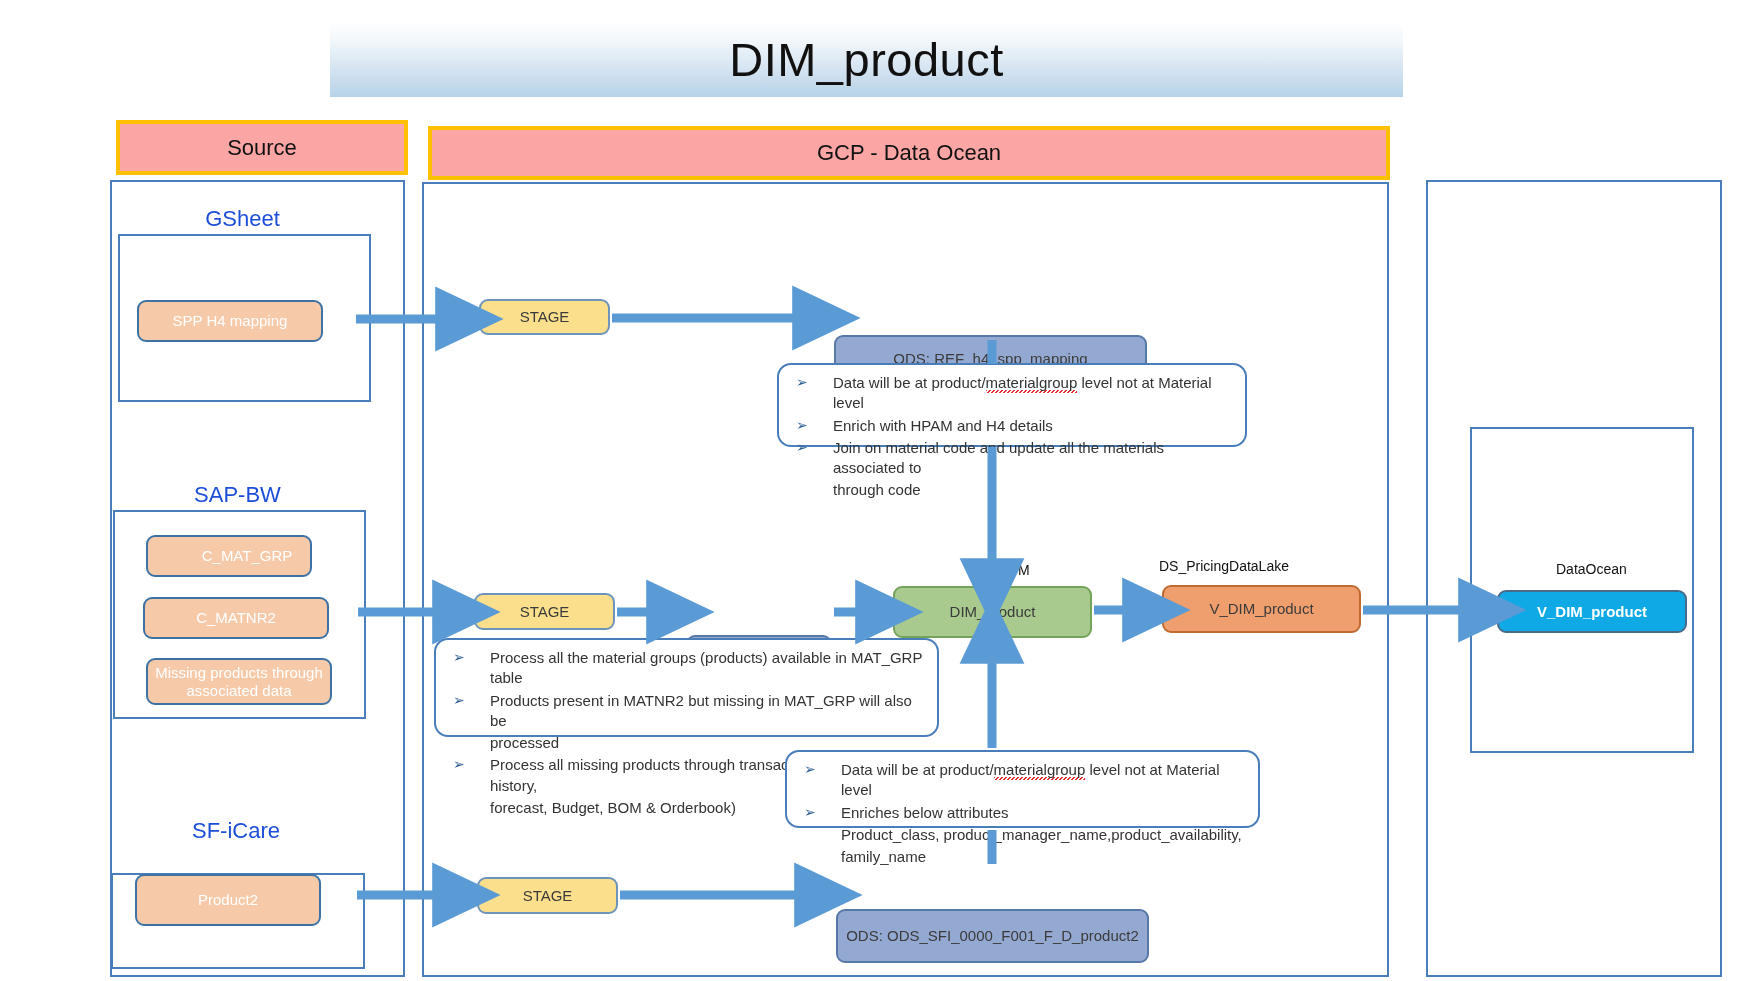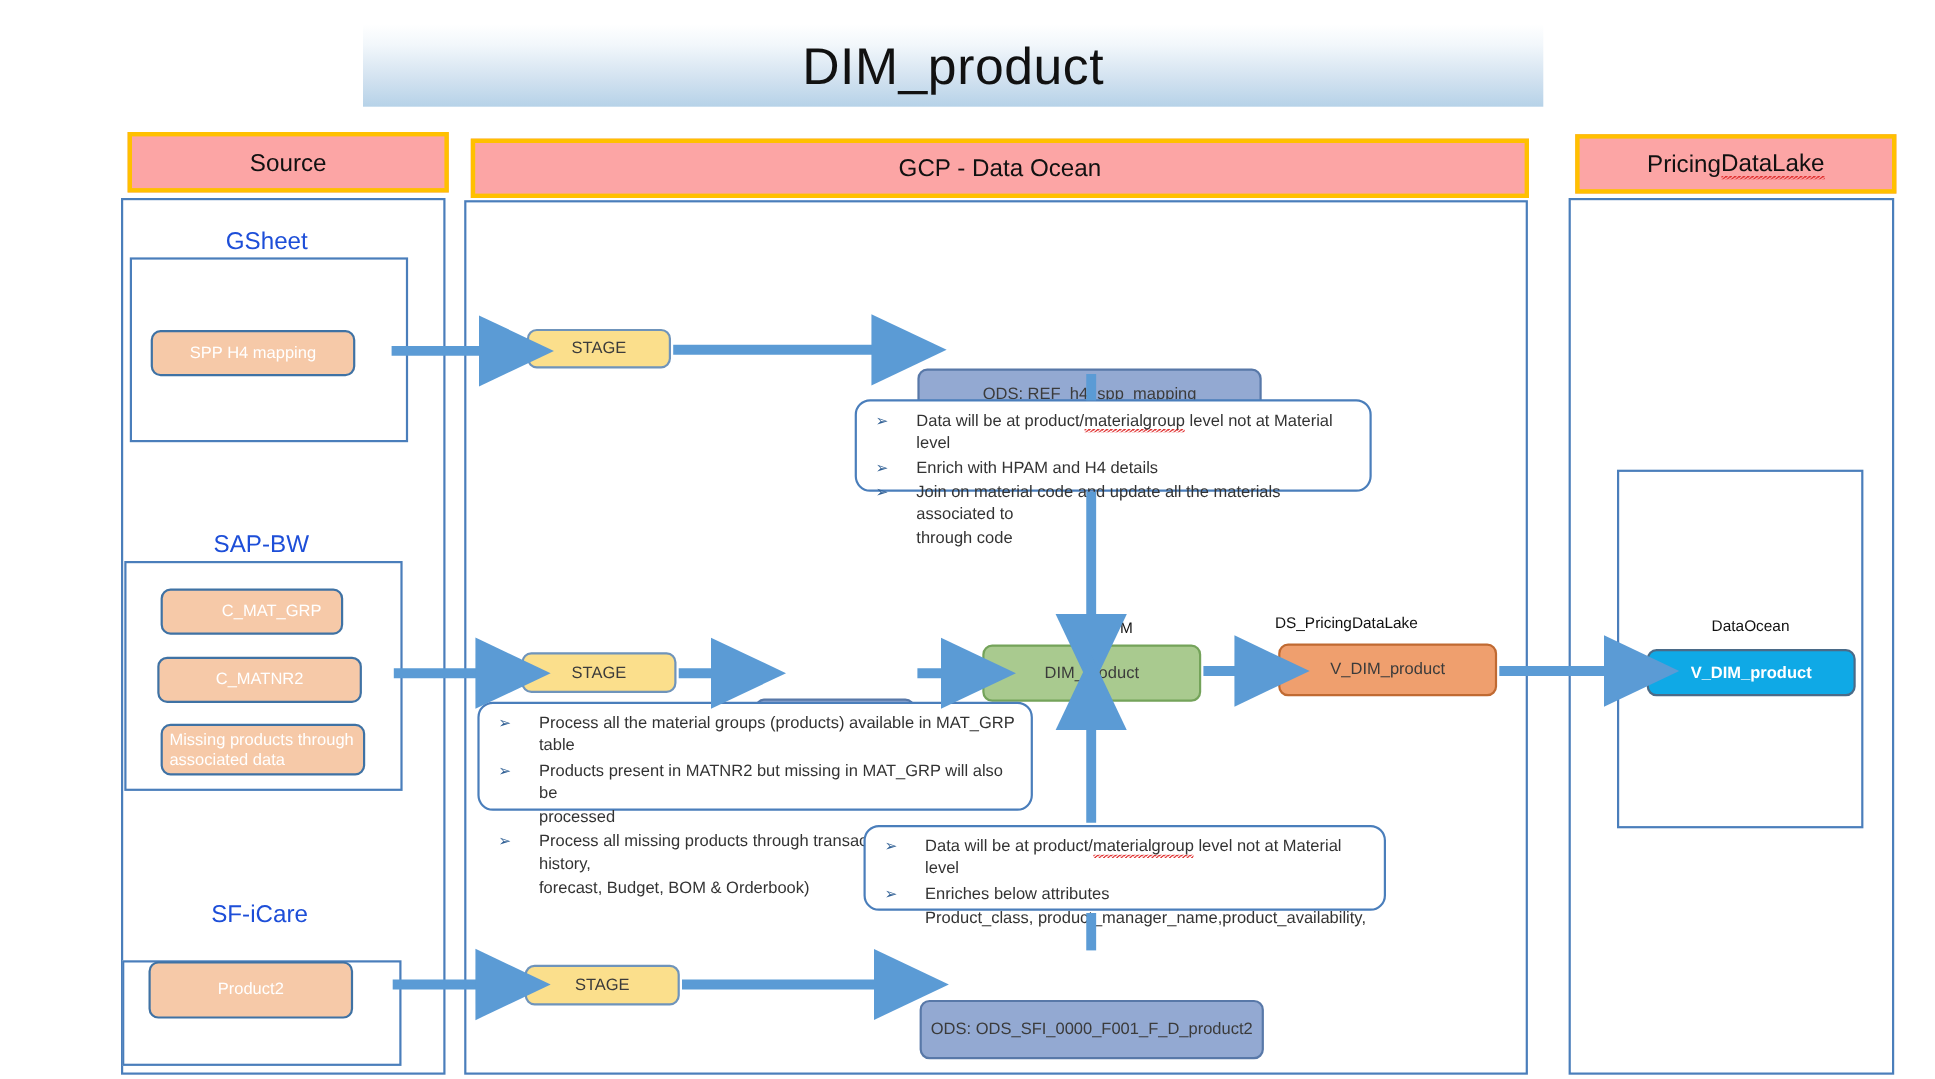--- a/index.html
+++ b/index.html
@@ -40,21 +40,21 @@
   #sg-gsheet{left:118px;top:234px;width:249px;height:164px;}
   #sgl-gsheet{left:118px;top:206px;width:249px;}
   #sg-sapbw{left:113px;top:510px;width:249px;height:205px;}
   #sgl-sapbw{left:113px;top:482px;width:249px;}
   #sg-sficare{left:111px;top:873px;width:250px;height:92px;}
   #sgl-sficare{left:111px;top:818px;width:250px;}
 
   
   .node{
     position:absolute;border-radius:9px;display:flex;align-items:center;
-    justify-content:center;text-align:left;box-sizing:border-box;line-height:1.15;
+    justify-content:center;text-align:center;box-sizing:border-box;line-height:1.15;
   }
   .node-src{background:#f6c9a8;border:2px solid #3f72a4;color:#ffffff;font-size:15px;}
   .node-stage{background:#fbdf8c;border:2px solid #6f94bb;color:#3b3b3b;font-size:15px;}
   .node-ods{background:#93a9d2;border:2px solid #5878a8;color:#3b3b3b;font-size:15px;margin-top:44px;}
   .node-dm{background:#a9ca8f;border:2px solid #74a35a;color:#3b3b3b;font-size:15px;}
   .node-dslake{background:#ef9f6e;border:2px solid #c06a32;color:#3b3b3b;font-size:15px;}
   .node-cyan{background:#0fa9e6;border:2px solid #4b6b88;color:#ffffff;font-size:15px;font-weight:bold;}
 
   
   #n-spp{left:137px;top:300px;width:186px;height:42px;}
@@ -117,24 +117,20 @@
   <div class="title-banner">
     <div class="t">DIM_product</div>
   </div>
 
   <div class="zone-head" id="zh-source">
     <span>Source</span>
   </div>
   <div class="zone-head" id="zh-gcp">
     <span>GCP - Data Ocean</span>
   </div>
-  <div class="zone-head" id="zh-pdl">
-    <span>Pricing </span>
-      <span class="sq">DataLake</span>
-  </div>
 
   <div class="zone-panel" id="zp-source"></div>
   <div class="zone-panel" id="zp-gcp"></div>
   <div class="zone-panel" id="zp-pdl"></div>
 
   <div class="src-group-label" id="sgl-gsheet">GSheet</div>
   <div class="src-group" id="sg-gsheet"></div>
   <div class="node node-src" id="n-spp">SPP H4 mapping</div>
 
   <div class="src-group-label" id="sgl-sapbw">SAP-BW</div>
@@ -180,20 +176,21 @@
         <li class="cont"><span>processed</span></li>
         <li><span class="arw">➢</span><span>Process all missing products through transactions data (sales history,</span></li>
         <li class="cont"><span>forecast, Budget, BOM &amp; Orderbook)</span></li>
       </ul>
   </div>
   <div class="note" id="note-3">
     <ul>
         <li><span class="arw">➢</span><span>Data will be at product/</span><span class="sq">materialgroup</span><span> level not at Material level</span></li>
         <li><span class="arw">➢</span><span>Enriches below attributes</span></li>
         <li class="cont"><span>Product_class, product_manager_name,product_availability,</span></li>
+        <li class="cont"><span> family_name</span></li>
       </ul>
   </div>
 
   <svg id="arrows" viewBox="0 0 1759 981">
     <defs>
       <marker id="ah" markerWidth="8" markerHeight="8" refX="2.2" refY="4" orient="auto" markerUnits="strokeWidth">
         <path d="M0,0.4 L7.6,4 L0,7.6 z" fill="#5b9bd5"></path>
       </marker>
     </defs>
     <g stroke="#5b9bd5" stroke-width="9" fill="none" marker-end="url(#ah)">

